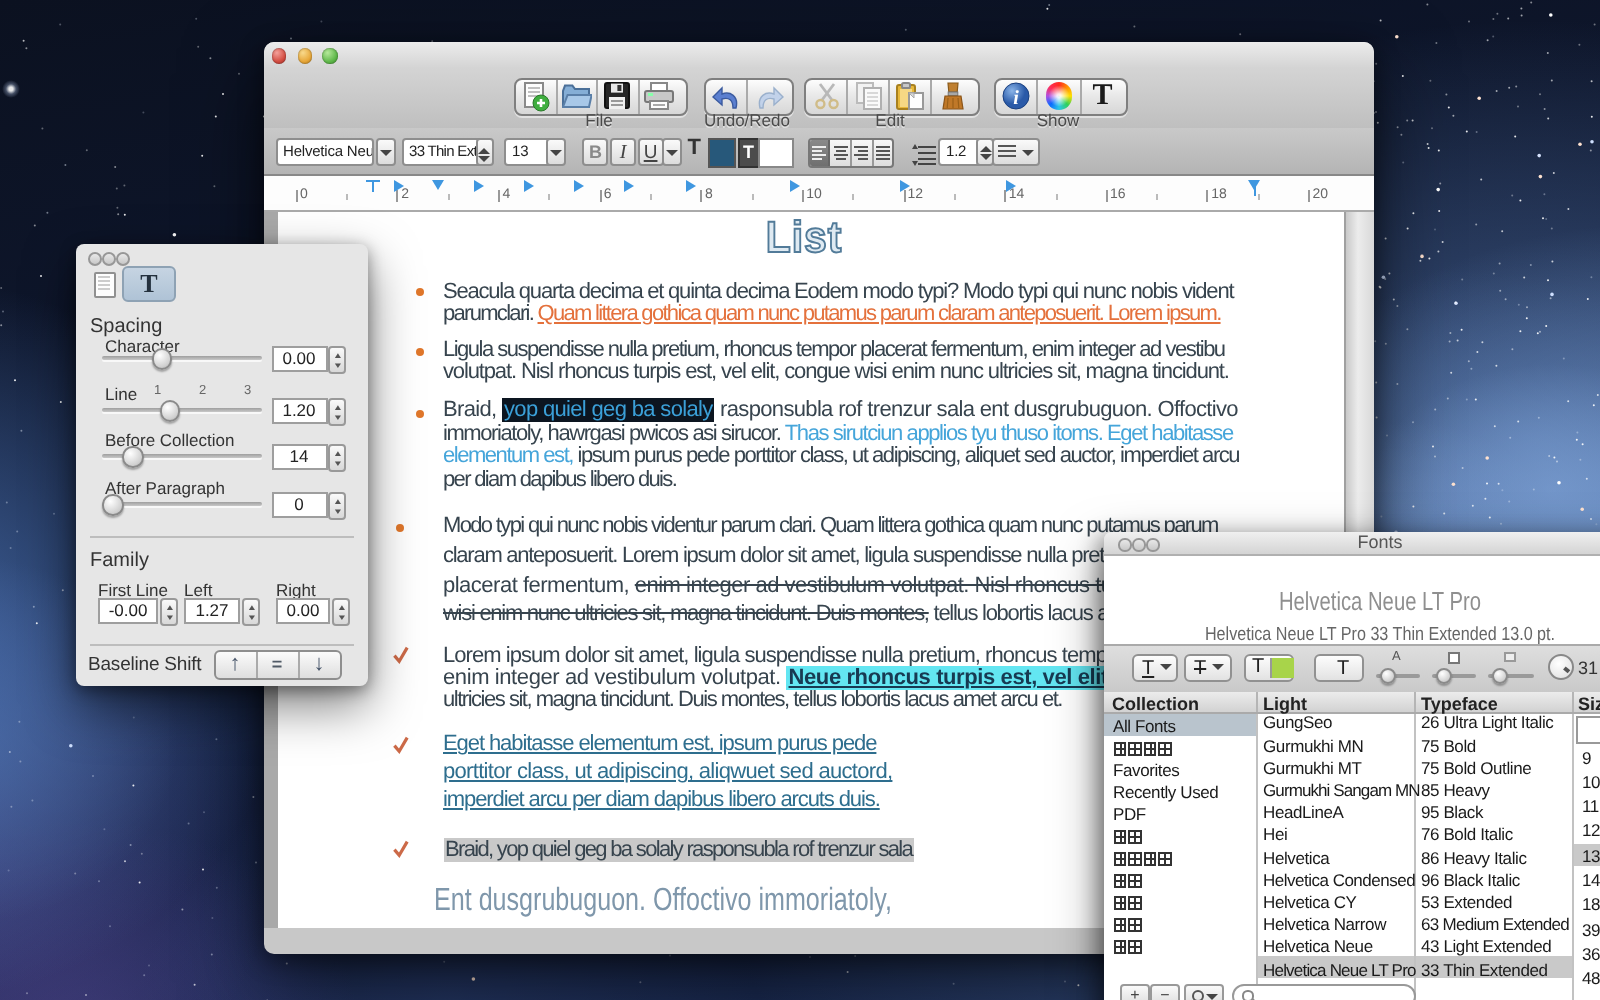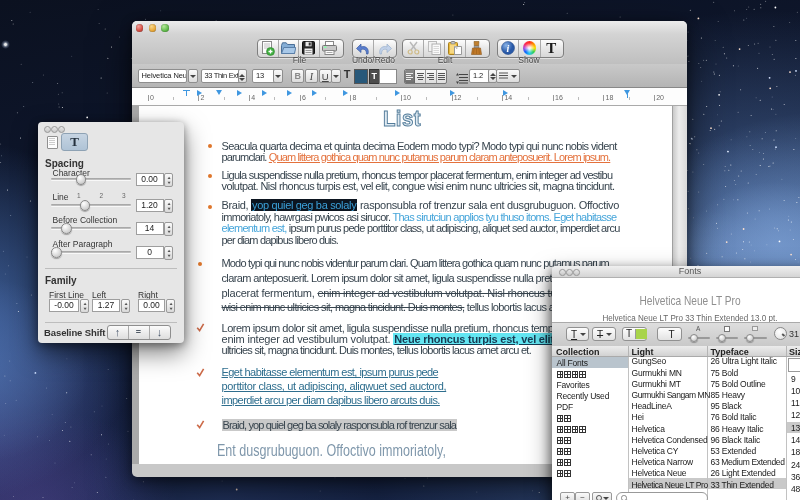--- a/index.html
+++ b/index.html
@@ -58,21 +58,21 @@
 .hgray{background:#c9c9c9;padding:0 1px}
 .strike{text-decoration:line-through}
 .tealu{color:#2e6e8e;text-decoration:underline}
 .bullet{position:absolute;width:4px;height:4px;border-radius:50%;background:#e0772b}
 .check{position:absolute;font-size:10px;color:#cc6a48;font-weight:bold}
 
 #textpanel{position:absolute;left:38px;top:122px;width:146px;height:220.5px;background:#e6e6e6;border-radius:4px;
 box-shadow:0 10px 25px rgba(0,0,0,.5),0 2px 8px rgba(0,0,0,.4)}
 .ptitle{position:absolute;left:0;top:0;width:100%;height:12px;background:linear-gradient(#f0f0f0,#d4d4d4);border-bottom:1px solid #b0b0b0;border-radius:4px 4px 0 0;text-align:center;font-size:9px;color:#555;line-height:12px}
 .pcirc{position:absolute;top:3.5px;width:5px;height:5px;border-radius:50%;border:1px solid #979797;background:linear-gradient(#e8e8e8,#c8c8c8)}
-.phead{position:absolute;font-size:10px;font-weight:bold;color:#333}
+.phead{position:absolute;font-size:10px;font-weight:normal;color:#333}
 .plab{position:absolute;font-size:8.5px;color:#333;white-space:nowrap}
 .strack{position:absolute;height:2px;border-radius:1px;background:linear-gradient(#9e9e9e,#c8c8c8);box-shadow:0 1px 0 rgba(255,255,255,.7)}
 .sthumb{position:absolute;width:8.5px;height:8.5px;border-radius:50%;background:radial-gradient(circle at 35% 30%,#ffffff,#d0d0d0 70%,#a8a8a8);border:1px solid #8a8a8a;box-shadow:0 1px 1px rgba(0,0,0,.3)}
 .vbox{position:absolute;height:11px;background:#fff;border:1px solid #9e9e9e;font-size:8.5px;color:#222;line-height:11px;text-align:center}
 .stepper{position:absolute;width:7px;height:12.5px;border:1px solid #999;border-radius:2px;background:linear-gradient(#fafafa,#d8d8d8);display:flex;flex-direction:column;align-items:center;justify-content:center}
 .stepper span{font-size:4px;color:#555;line-height:5px;transform:scaleX(1.3)}
 
 #fontspanel{position:absolute;left:552px;top:266px;width:276px;height:400px;background:#e8e8e8;border-radius:4px 4px 0 0;
 box-shadow:0 10px 25px rgba(0,0,0,.5),-3px 2px 10px rgba(0,0,0,.35)}
 .frow{position:absolute;font-size:8.5px;color:#1a1a1a;white-space:nowrap;letter-spacing:-0.2px}
@@ -550,32 +550,32 @@
       <div class="frow" style="left:158.5px;top:90.3px">26 Ultra Light Italic</div>
       <div class="frow" style="left:158.5px;top:101.5px">75 Bold</div>
       <div class="frow" style="left:158.5px;top:112.7px">75 Bold Outline</div>
       <div class="frow" style="left:158.5px;top:123.9px">85 Heavy</div>
       <div class="frow" style="left:158.5px;top:135.1px">95 Black</div>
       <div class="frow" style="left:158.5px;top:146.3px">76 Bold Italic</div>
       <div class="frow" style="left:158.5px;top:157.5px">86 Heavy Italic</div>
       <div class="frow" style="left:158.5px;top:168.7px">96 Black Italic</div>
       <div class="frow" style="left:158.5px;top:179.9px">53 Extended</div>
       <div class="frow" style="left:158.5px;top:191.1px;letter-spacing:-0.35px">63 Medium Extended</div>
-      <div class="frow" style="left:158.5px;top:202.3px">26 Light Extended</div>
+      <div class="frow" style="left:158.5px;top:202.3px">43 Light Extended</div>
       <div class="frow" style="left:158.5px;top:213.5px">33 Thin Extended</div>
     </div>
  <div id="fsiz">
       <div class="frow" style="left:239px;top:107.5px">9</div>
       <div class="frow" style="left:239px;top:119.8px">10</div>
       <div class="frow" style="left:239px;top:132.1px">11</div>
       <div class="frow" style="left:239px;top:144.4px">12</div>
       <div class="frow" style="left:239px;top:156.7px">13</div>
       <div class="frow" style="left:239px;top:169.0px">14</div>
       <div class="frow" style="left:239px;top:181.3px">18</div>
-      <div class="frow" style="left:239px;top:193.6px">24</div>
+      <div class="frow" style="left:239px;top:193.6px">39</div>
       <div class="frow" style="left:239px;top:205.9px">36</div>
       <div class="frow" style="left:239px;top:218.2px">48</div>
     </div>
  <div class="abs" style="left:236px;top:92px;width:40px;height:12px;background:#fff;border:1px solid #999"></div>
  <div class="abs" style="left:0;top:80px;width:276px;height:10px;background:linear-gradient(#ececec,#d2d2d2);border-bottom:1px solid #aaa"></div>
  <div class="fhdr" style="left:4px;top:80.5px">Collection</div>
  <div class="fhdr" style="left:79.5px;top:80.5px">Light</div>
  <div class="fhdr" style="left:158.5px;top:80.5px">Typeface</div>
  <div class="fhdr" style="left:237px;top:80.5px">Size</div>
  <div class="abs" style="left:75.5px;top:80px;width:1px;height:10px;background:#b5b5b5"></div>

